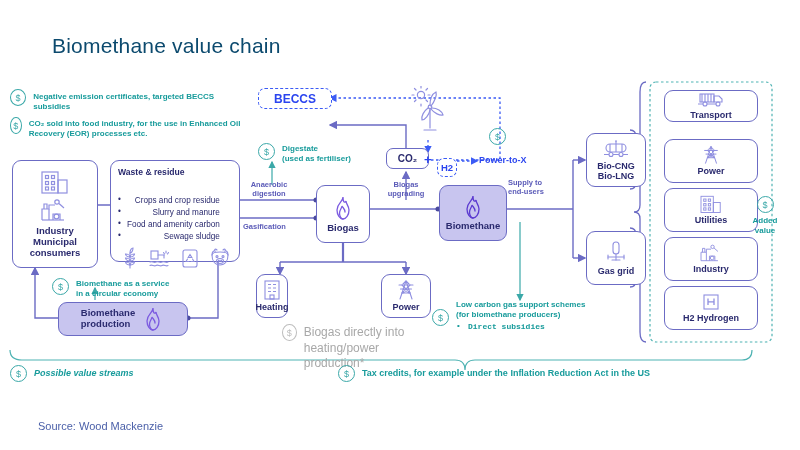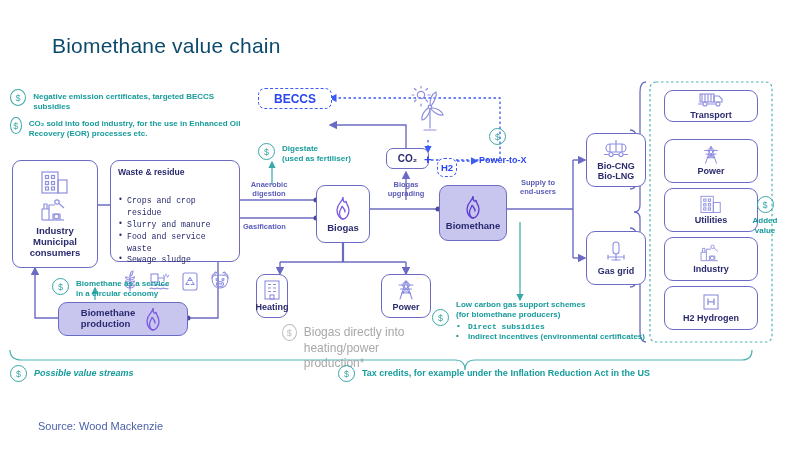--- a/index.html
+++ b/index.html
@@ -216,24 +216,24 @@
     </div>
     <div class="lbl" style="margin-top:3px;">
       <div>Industry</div>
       <div>Municipal</div>
       <div>consumers</div>
     </div>
   </div>
 
   <div class="node abs" style="left:110px;top:160px;width:130px;height:102px;align-items:flex-start;justify-content:flex-start;padding:6px 7px;font-size:8.2px;">
     <div style="font-size:8.6px;font-weight:bold;margin-bottom:18px;">Waste &amp; residue</div>
-    <ul class="blist" style="font-weight:normal;text-align:left;line-height:1.45;font-family:Liberation Mono, monospace;">
+    <ul class="blist" style="font-weight:normal;text-align:right;line-height:1.45;">
       <li>Crops and crop residue</li>
       <li>Slurry and manure</li>
-      <li>Food and service waste</li>
+      <li>Food and amenity carbon</li>
       <li>Sewage sludge</li>
     </ul>
     <div style="display:flex;gap:6px;margin-top:3px;align-self:center;">
       <div class="icon">
         <svg width="24" height="24" viewBox="0 0 24 24" fill="none" stroke="#8f8fe0" stroke-width="1.1" stroke-linecap="round">
           <path d="M12,22 L12,7"></path>
           <path d="M12,7 C12,4 13.5,2 15,2 C15,5 13.5,7 12,7Z"></path>
           <path d="M12,11 C9.5,11 7.5,9.5 7.5,8 C10,8 12,9.5 12,11Z"></path>
           <path d="M12,11 C14.5,11 16.5,9.5 16.5,8 C14,8 12,9.5 12,11Z"></path>
           <path d="M12,15 C9.5,15 7.5,13.5 7.5,12 C10,12 12,13.5 12,15Z"></path>
@@ -298,21 +298,21 @@
 
   <div class="abs lilac-txt" style="left:243px;top:180px;text-align:center;width:52px;">
     <div>Anaerobic</div>
     <div>digestion</div>
   </div>
   <div class="abs lilac-txt" style="left:243px;top:222px;width:60px;">Gasification</div>
   <div class="abs lilac-txt" style="left:382px;top:180px;text-align:center;width:48px;">
     <div>Biogas</div>
     <div>upgrading</div>
   </div>
-  <div class="abs lilac-txt" style="left:508px;top:178px;text-align:center;width:60px;">
+  <div class="abs lilac-txt" style="left:508px;top:178px;text-align:left;width:60px;">
     <div>Supply to</div>
     <div>end-users</div>
   </div>
 
   <div class="node abs" style="left:316px;top:185px;width:54px;height:58px;font-size:9.5px;">
     <div class="icon">
       <svg width="24" height="26" viewBox="0 0 24 26" fill="none" stroke="#7b5ae0" stroke-width="1.3" stroke-linecap="round">
         <path d="M12,2 C12,7 6,8 6,15 C6,20 9,24 12,24 C15,24 18,20 18,15 C18,11 15,9 15,6 C14,8 12,8 12,2Z"></path>
         <path d="M12,24 C10,24 8.5,21 8.5,18 C8.5,15 11,13 11,11 C12,13 14,14 14,17"></path>
       </svg>
@@ -391,21 +391,20 @@
     <div class="lbl" style="margin-top:2px;">Gas grid</div>
   </div>
 
   <div class="abs legrow" style="left:432px;top:300px;width:215px;">
     <div class="badge" style="margin-top:9px;">$</div>
     <div>
       <div class="teal-txt">Low carbon gas support schemes</div>
       <div class="teal-txt">(for biomethane producers)</div>
       <ul class="blist teal-txt" style="margin-top:1px;">
         <li style="padding-left:12px;font-family:Liberation Mono, monospace;">Direct subsidies</li>
-        <li style="padding-left:12px;">Indirect incentives (environmental certificates)</li>
       </ul>
     </div>
   </div>
 
   <div class="node abs" style="left:664px;top:90px;width:94px;height:32px;font-size:9px;">
     <div class="icon">
       <svg width="30" height="18" viewBox="0 0 30 18" fill="none" stroke="#8f8fe0" stroke-width="1.1">
         <rect x="4" y="3" width="14" height="8"></rect>
         <path d="M6,3 L6,11 M9,3 L9,11 M12,3 L12,11 M15,3 L15,11"></path>
         <path d="M18,5 L23,5 L26,8 L26,11 L18,11 Z"></path>

